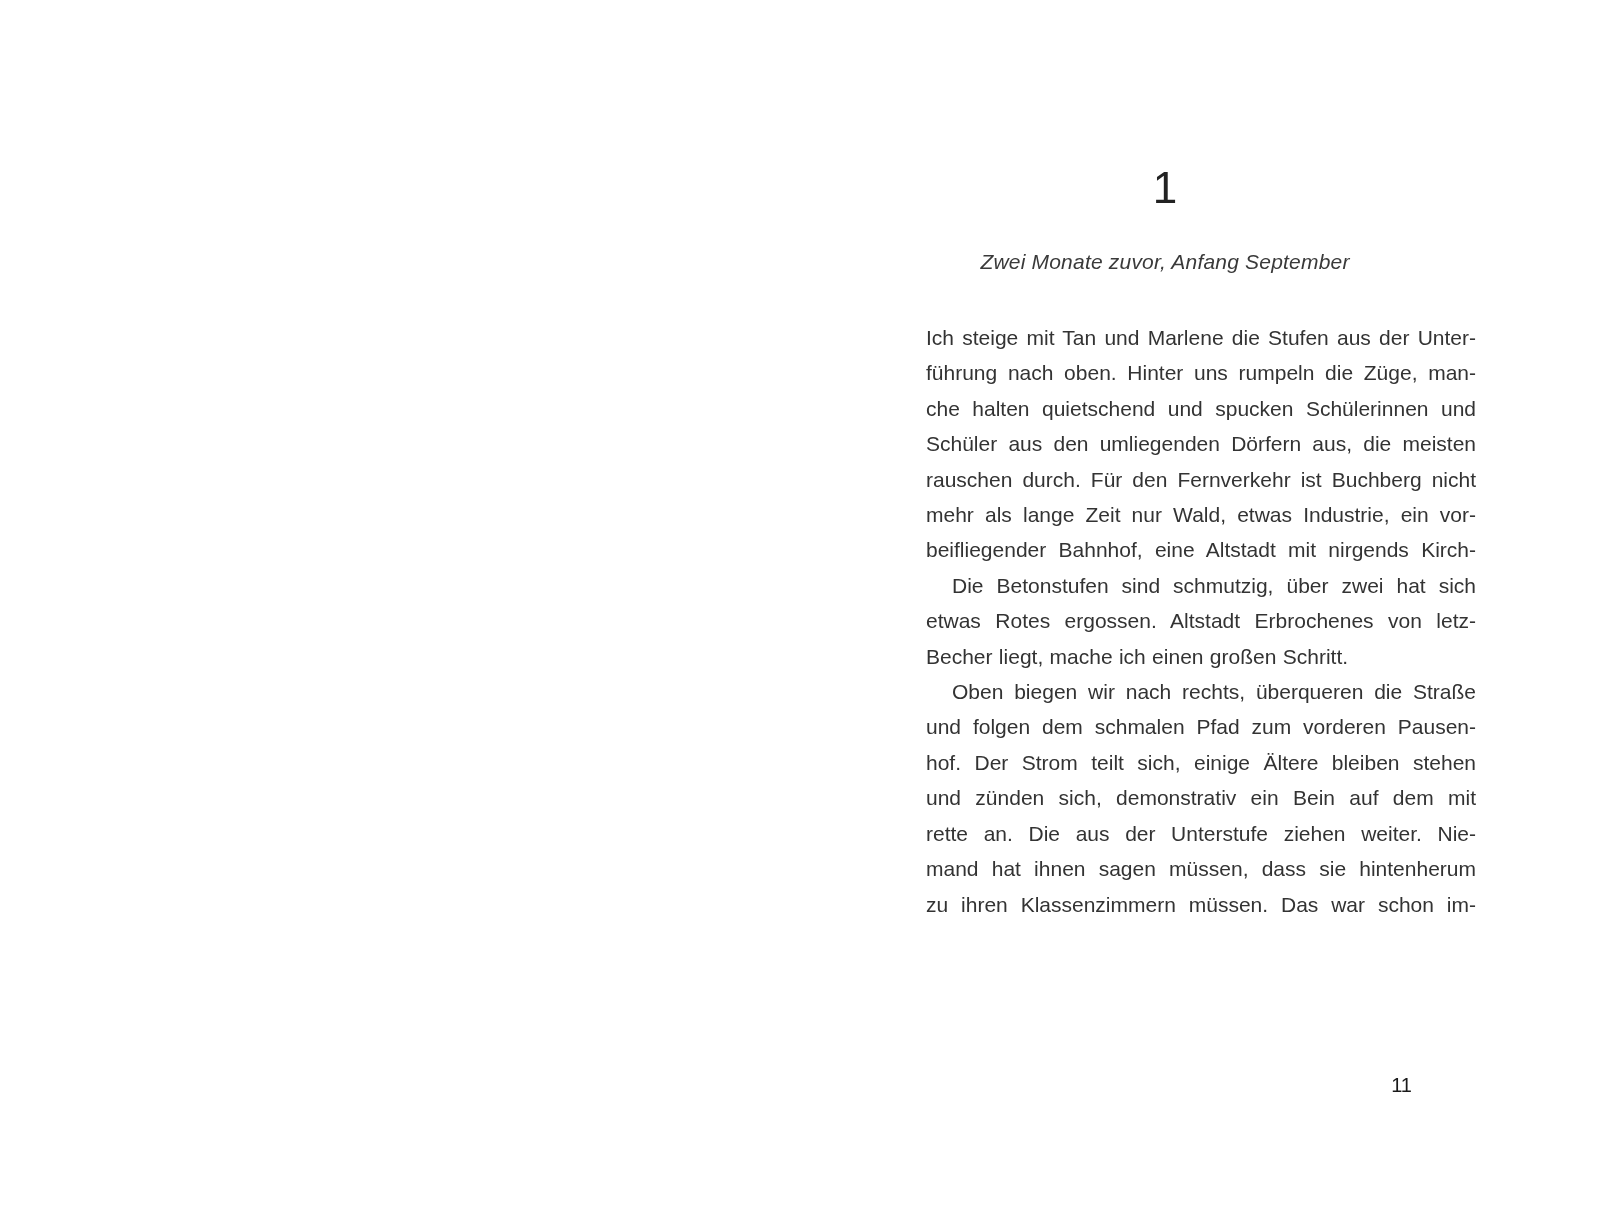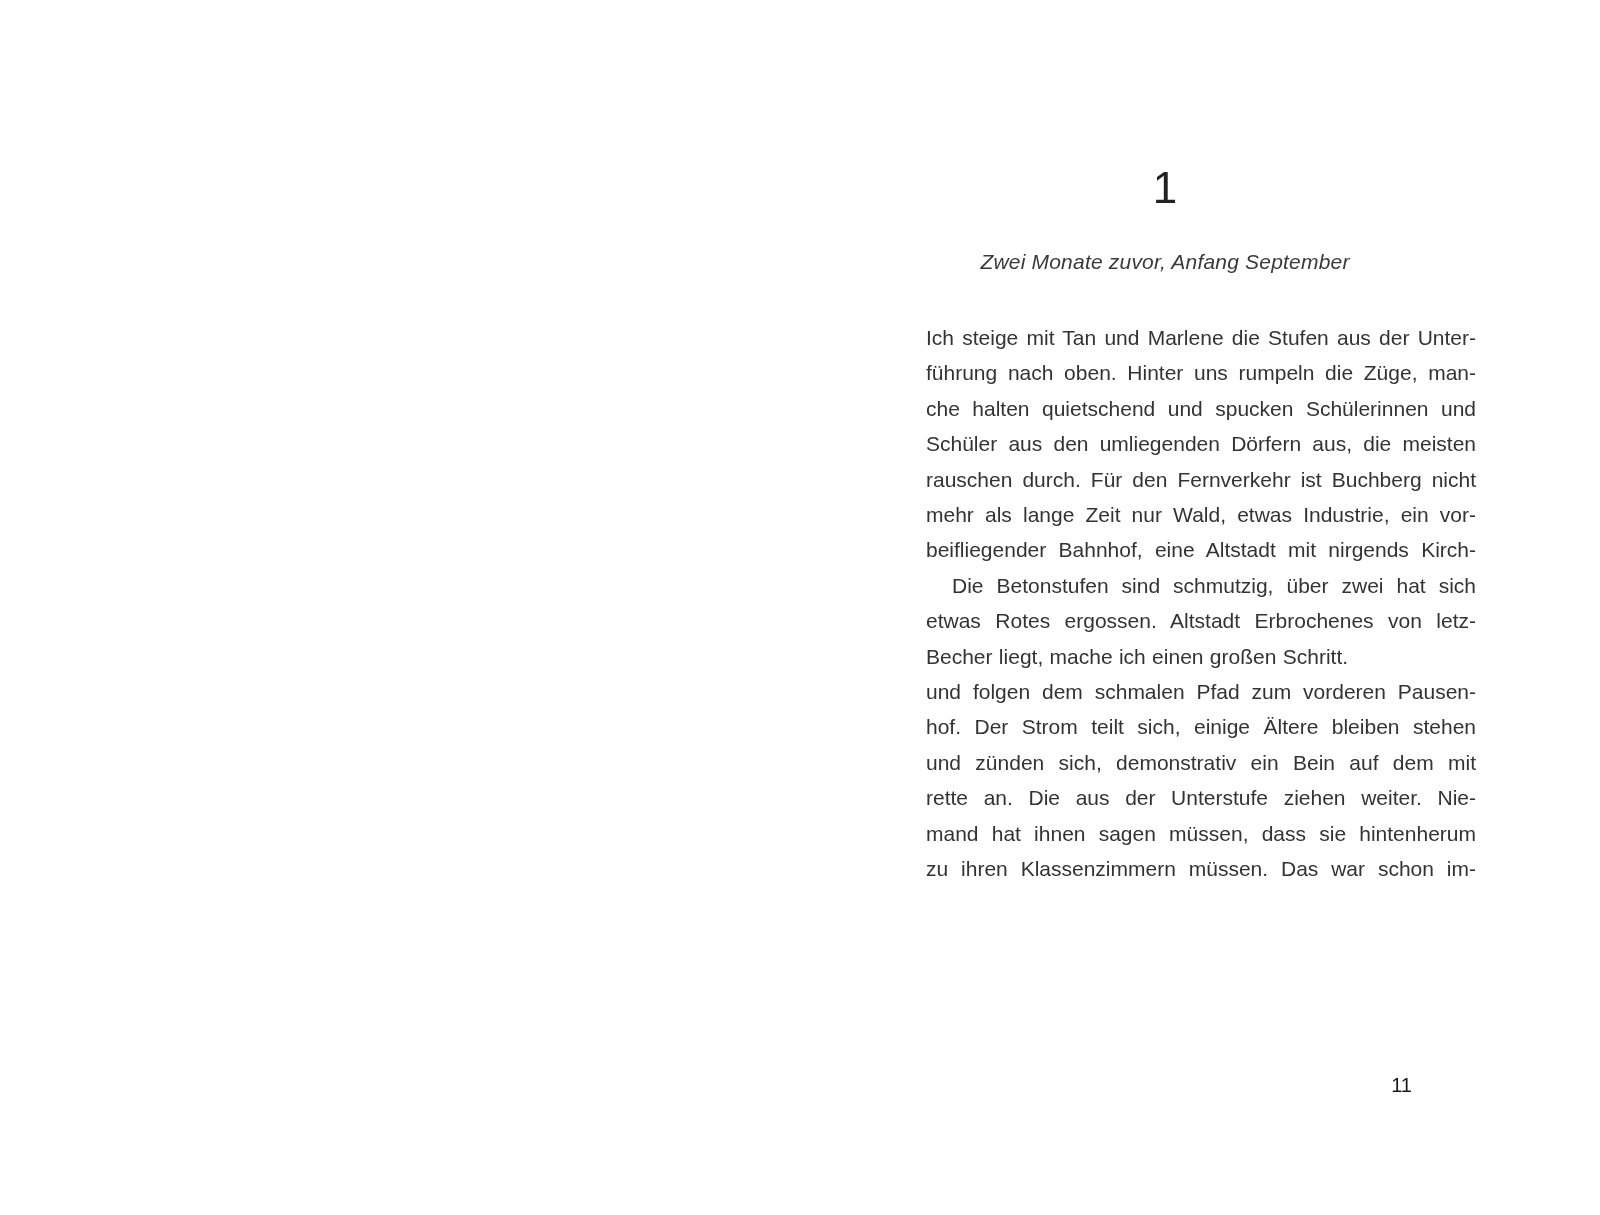--- a/index.html
+++ b/index.html
@@ -89,20 +89,21 @@
         <div class="line">Ich steige mit Tan und Marlene die Stufen aus der Unter-</div>
         <div class="line">führung nach oben. Hinter uns rumpeln die Züge, man-</div>
         <div class="line">che halten quietschend und spucken Schülerinnen und</div>
         <div class="line">Schüler aus den umliegenden Dörfern aus, die meisten</div>
         <div class="line">rauschen durch. Für den Fernverkehr ist Buchberg nicht</div>
         <div class="line">mehr als lange Zeit nur Wald, etwas Industrie, ein vor-</div>
         <div class="line">beifliegender Bahnhof, eine Altstadt mit nirgends Kirch-</div>
         <div class="line indent">Die Betonstufen sind schmutzig, über zwei hat sich</div>
         <div class="line">etwas Rotes ergossen. Altstadt Erbrochenes von letz-</div>
         <div class="line short-last">Becher liegt, mache ich einen großen Schritt.</div>
+        <div class="line indent">Oben biegen wir nach rechts, überqueren die Straße</div>
         <div class="line">und folgen dem schmalen Pfad zum vorderen Pausen-</div>
         <div class="line">hof. Der Strom teilt sich, einige Ältere bleiben stehen</div>
         <div class="line">und zünden sich, demonstrativ ein Bein auf dem mit</div>
         <div class="line">rette an. Die aus der Unterstufe ziehen weiter. Nie-</div>
         <div class="line">mand hat ihnen sagen müssen, dass sie hintenherum</div>
         <div class="line">zu ihren Klassenzimmern müssen. Das war schon im-</div>
       </div>
     <div class="page-number">11</div>
   </div>
 </div>

